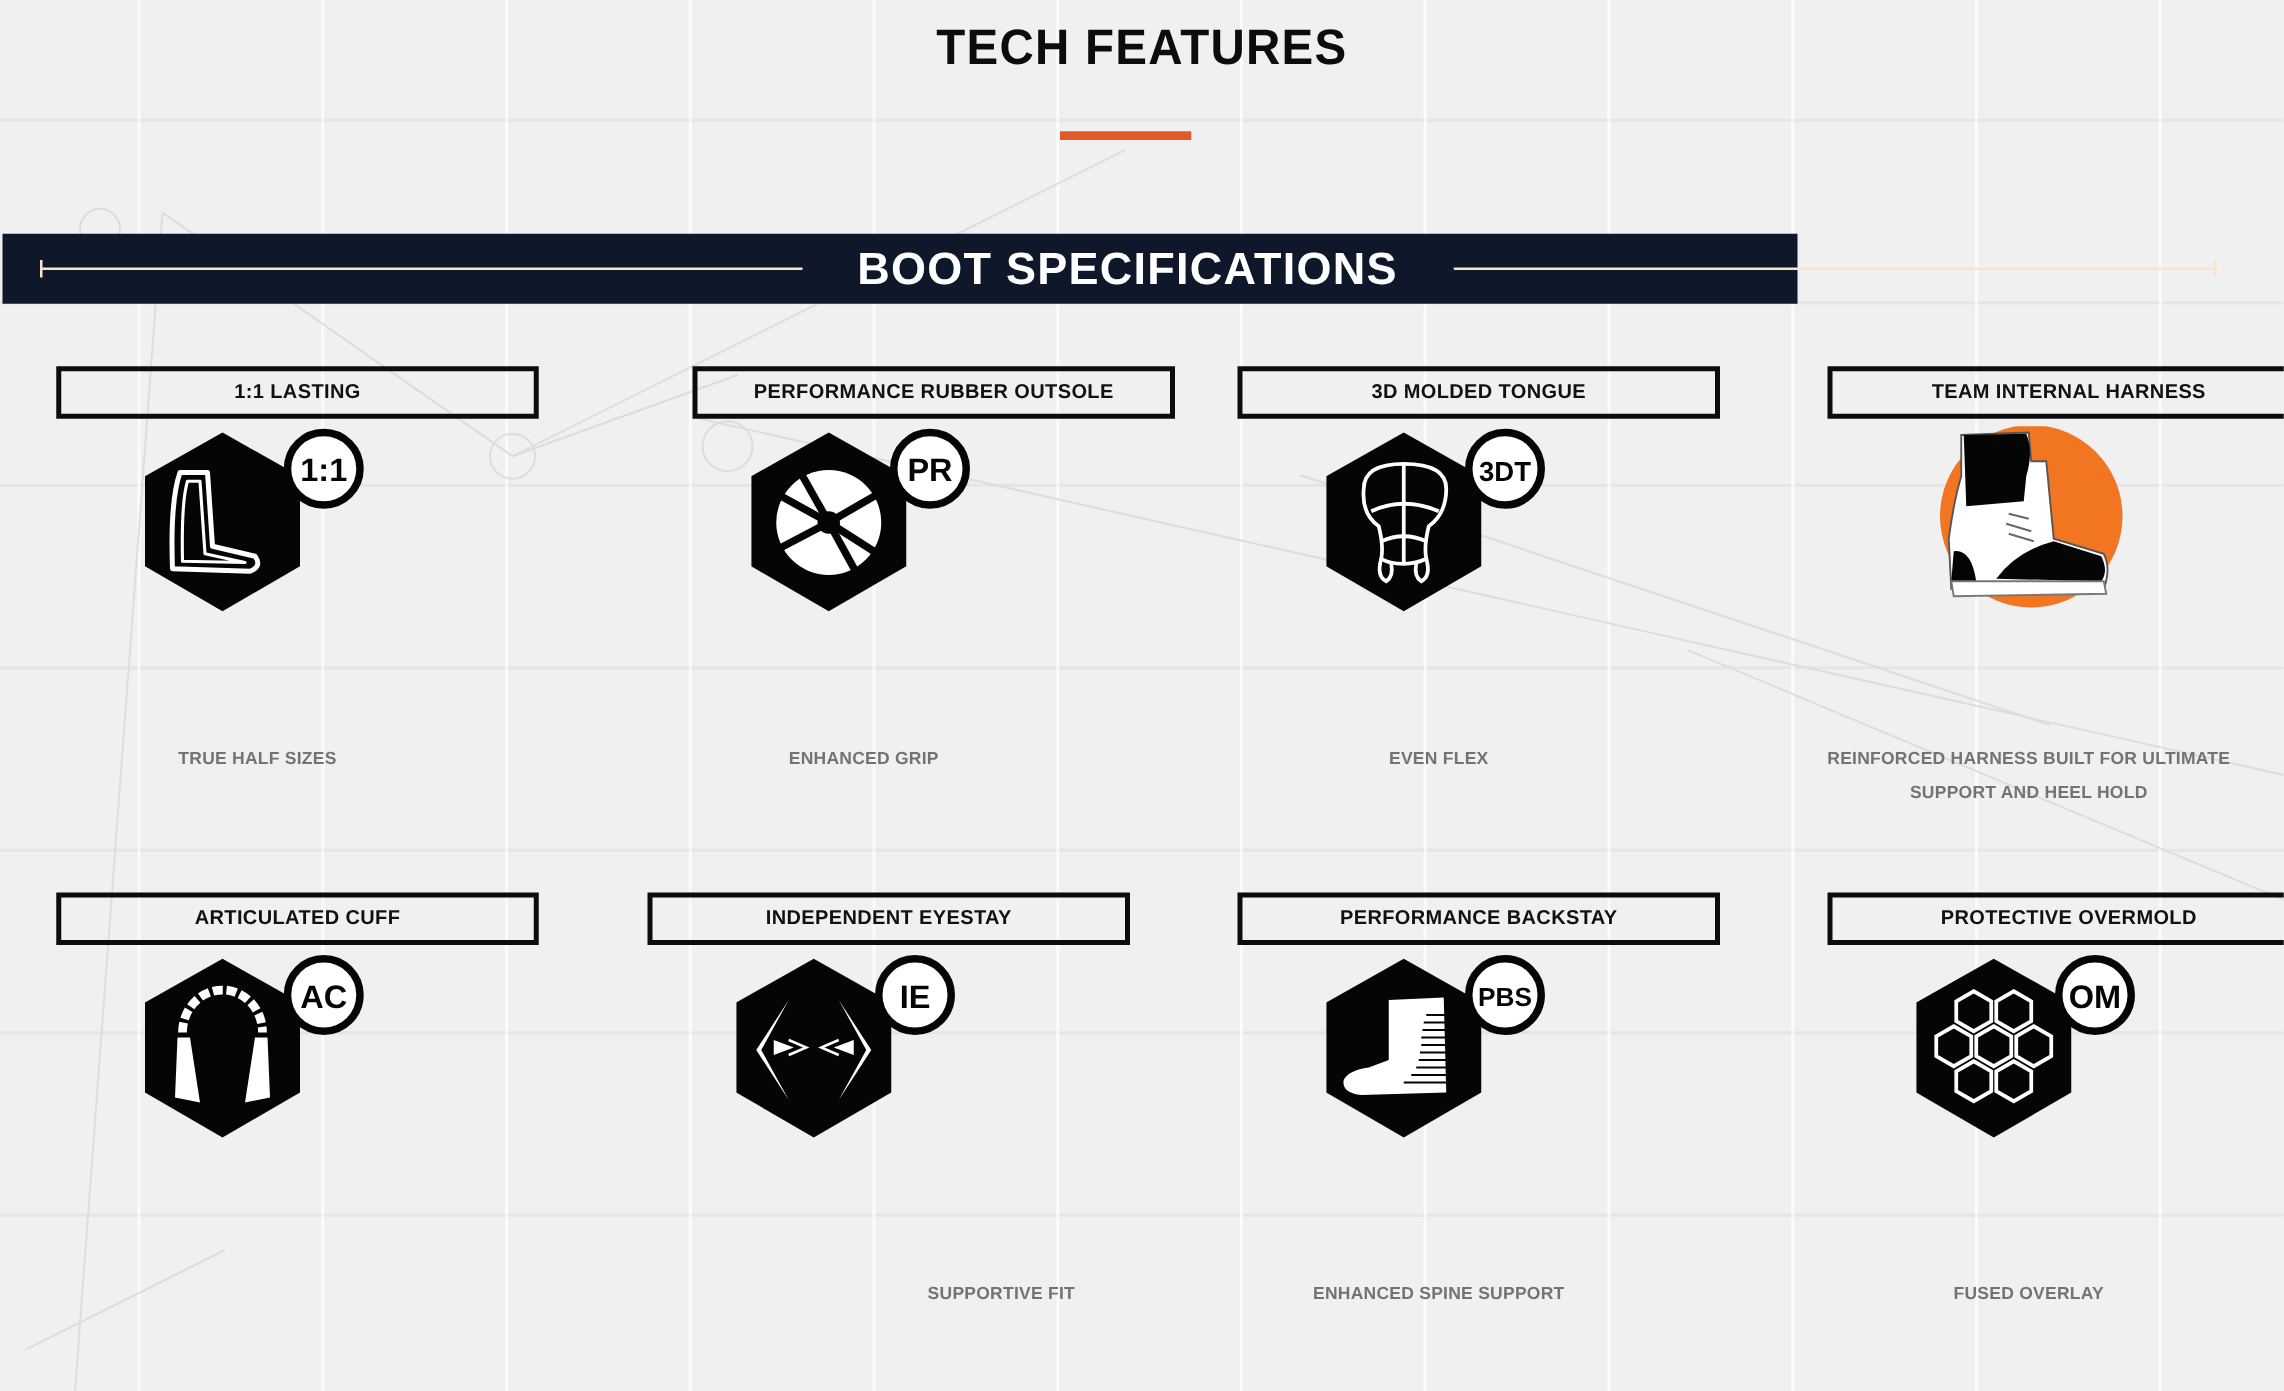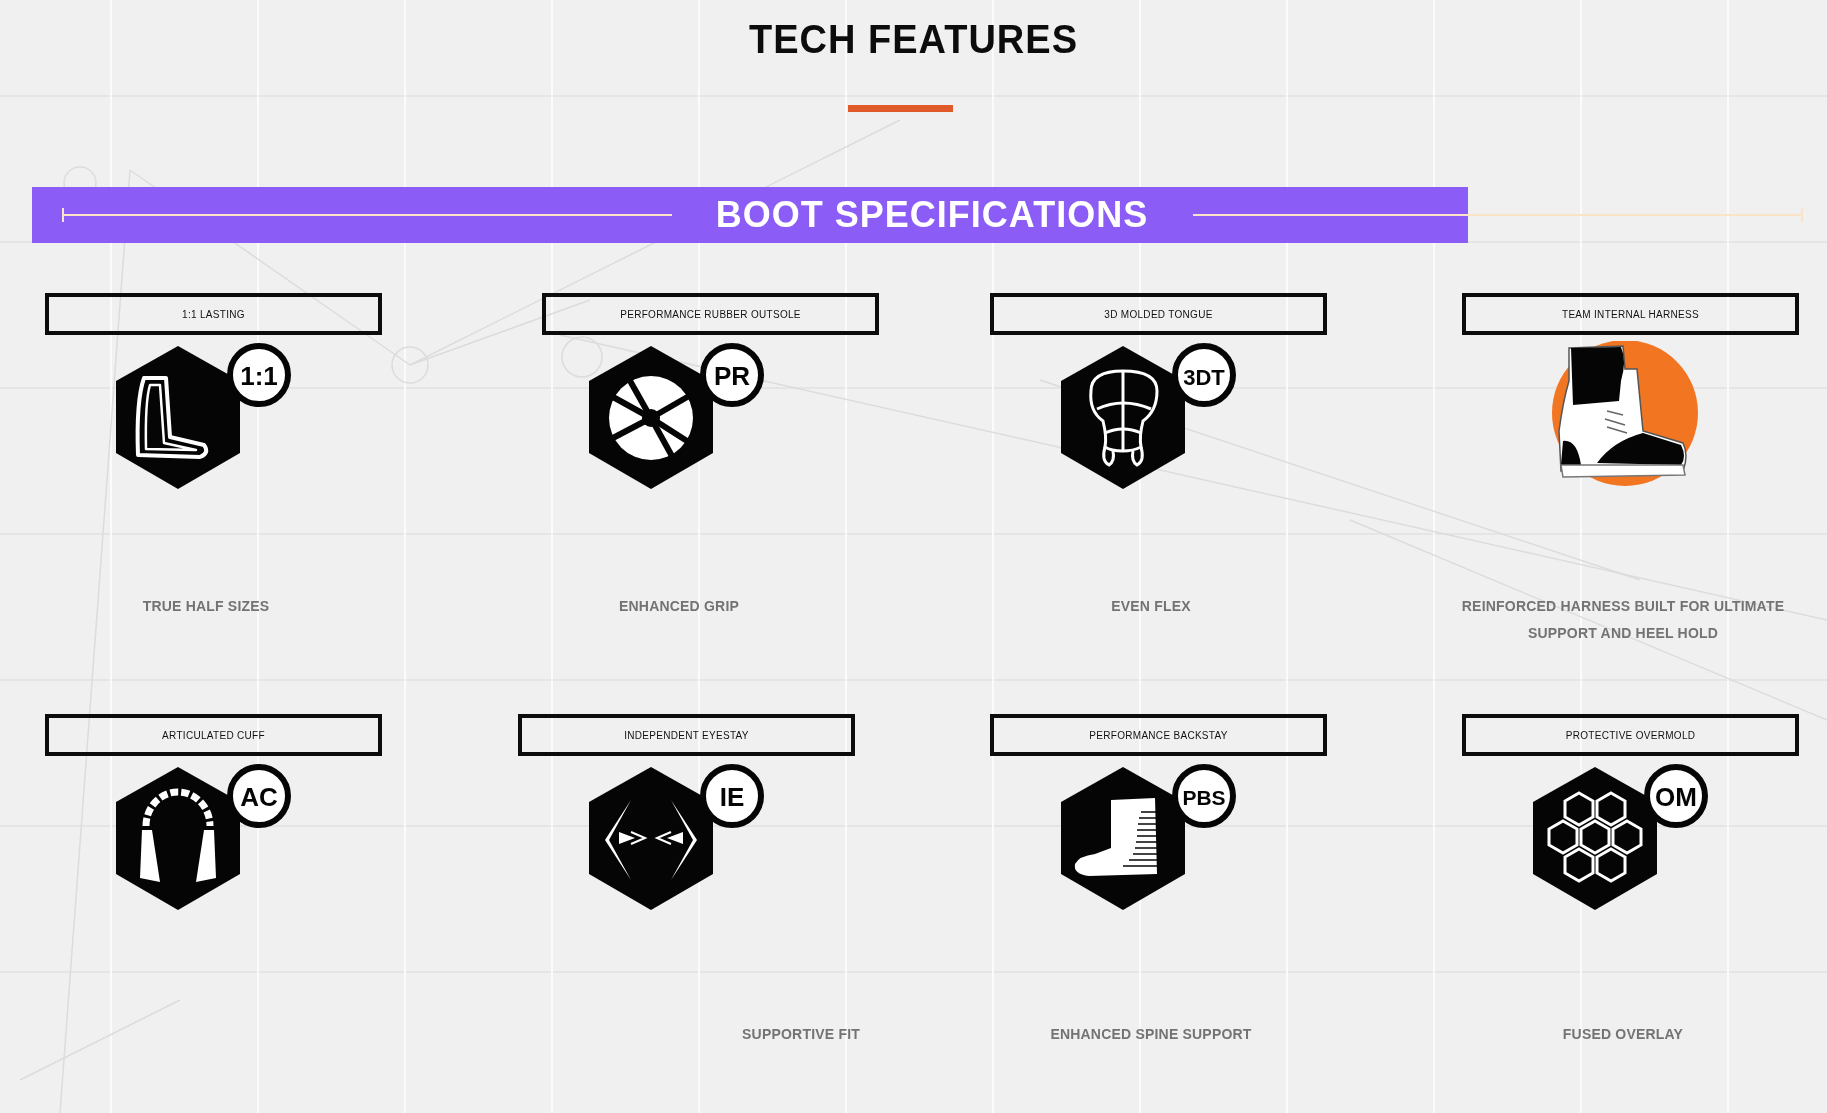--- a/index.html
+++ b/index.html
@@ -21,44 +21,44 @@
   .title {
     position:absolute; left:0; width:1827px; top:18px; text-align:center;
     font-size:38px; font-weight:bold; letter-spacing:1px;
     transform:scaleY(1.05);
     color:#0c0c0c;
   }
   .title-underline {
     position:absolute; left:848px; top:105px; width:105px; height:7px; background:#e05a2a;
   }
   .banner {
-    position:absolute; left:32px; top:187px; width:1436px; height:56px; background:#8b5cf6;
+    position:absolute; left:2px; top:187px; width:1436px; height:56px; background:#0f172a;
   }
   .banner-line-left {
     position:absolute; left:30px; top:27px; width:610px; height:2px; background:#fbe3c8;
   }
   .banner-line-left::before {
     content:""; position:absolute; left:0; top:-6px; width:2px; height:14px; background:#fbe3c8;
   }
   .banner-line-right {
     position:absolute; left:1161px; top:27px; width:610px; height:2px; background:#fbe3c8;
   }
   .banner-line-right::after {
     content:""; position:absolute; right:0; top:-6px; width:2px; height:14px; background:#fbe3c8;
   }
   .banner-title {
     position:absolute; left:0; width:1800px; top:7px; text-align:center;
     font-size:36px; font-weight:bold; color:#fff; letter-spacing:1px;
   }
   .feature { position:absolute; width:322px; }
   .feature-label {
-    box-sizing:border-box; width:337px; height:42px;
+    box-sizing:border-box; width:386px; height:42px;
     border:4px solid #0c0c0c; background:transparent;
     display:flex; align-items:center; justify-content:center;
-    font-size:10px; font-weight:normal; letter-spacing:0.3px; color:#111;
+    font-size:16px; font-weight:bold; letter-spacing:0.3px; color:#111;
   }
   .feature-icon {
     position:absolute; left:71px; top:48px; width:180px; height:160px;
   }
   .feature-caption {
     position:absolute; left:-20px; width:362px; text-align:center;
     font-size:14px; font-weight:bold; line-height:27px; color:#737373; letter-spacing:0.2px;
   }
 </style>
 </head>
@@ -97,21 +97,21 @@
     <g fill="none" stroke="#fff" stroke-linecap="round" stroke-linejoin="round">
       <path d="M28,37 L50,37 L54,96 L88,104 Q94,112 84,116 L22,114 Q20,60 28,37 Z" stroke-width="4"></path>
       <path d="M34,44 L44,44 L48,102 L80,109 L30,108 Q29,60 34,44 Z" stroke-width="2.5"></path>
     </g>
     <circle cx="143" cy="34" r="29" fill="#fff" stroke="#050505" stroke-width="6"></circle>
     <text x="143" y="44" text-anchor="middle" font-family="'Liberation Sans Narrow','Liberation Sans',sans-serif" font-weight="bold" font-size="26" fill="#050505">1:1</text>
   </svg>
   <div class="feature-caption" style="top:300px;">TRUE HALF SIZES</div>
 </div>
 
-<div class="feature" style="left:518px; top:293px;padding-left:24px;">
+<div class="feature" style="left:530px; top:293px;padding-left:24px;">
   <div class="feature-label">PERFORMANCE RUBBER OUTSOLE</div>
   <svg class="feature-icon" viewBox="0 0 180 160">
     <polygon points="62,5 124,40 124,112 62,148 0,112 0,40" fill="#050505"></polygon>
     <circle cx="62" cy="77" r="42" fill="#fff"></circle>
     <g stroke="#050505" stroke-width="6">
       <line x1="62" y1="77" x2="40" y2="38"></line>
       <line x1="62" y1="77" x2="100" y2="55"></line>
       <line x1="62" y1="77" x2="98" y2="100"></line>
       <line x1="62" y1="77" x2="84" y2="117"></line>
       <line x1="62" y1="77" x2="22" y2="98"></line>

